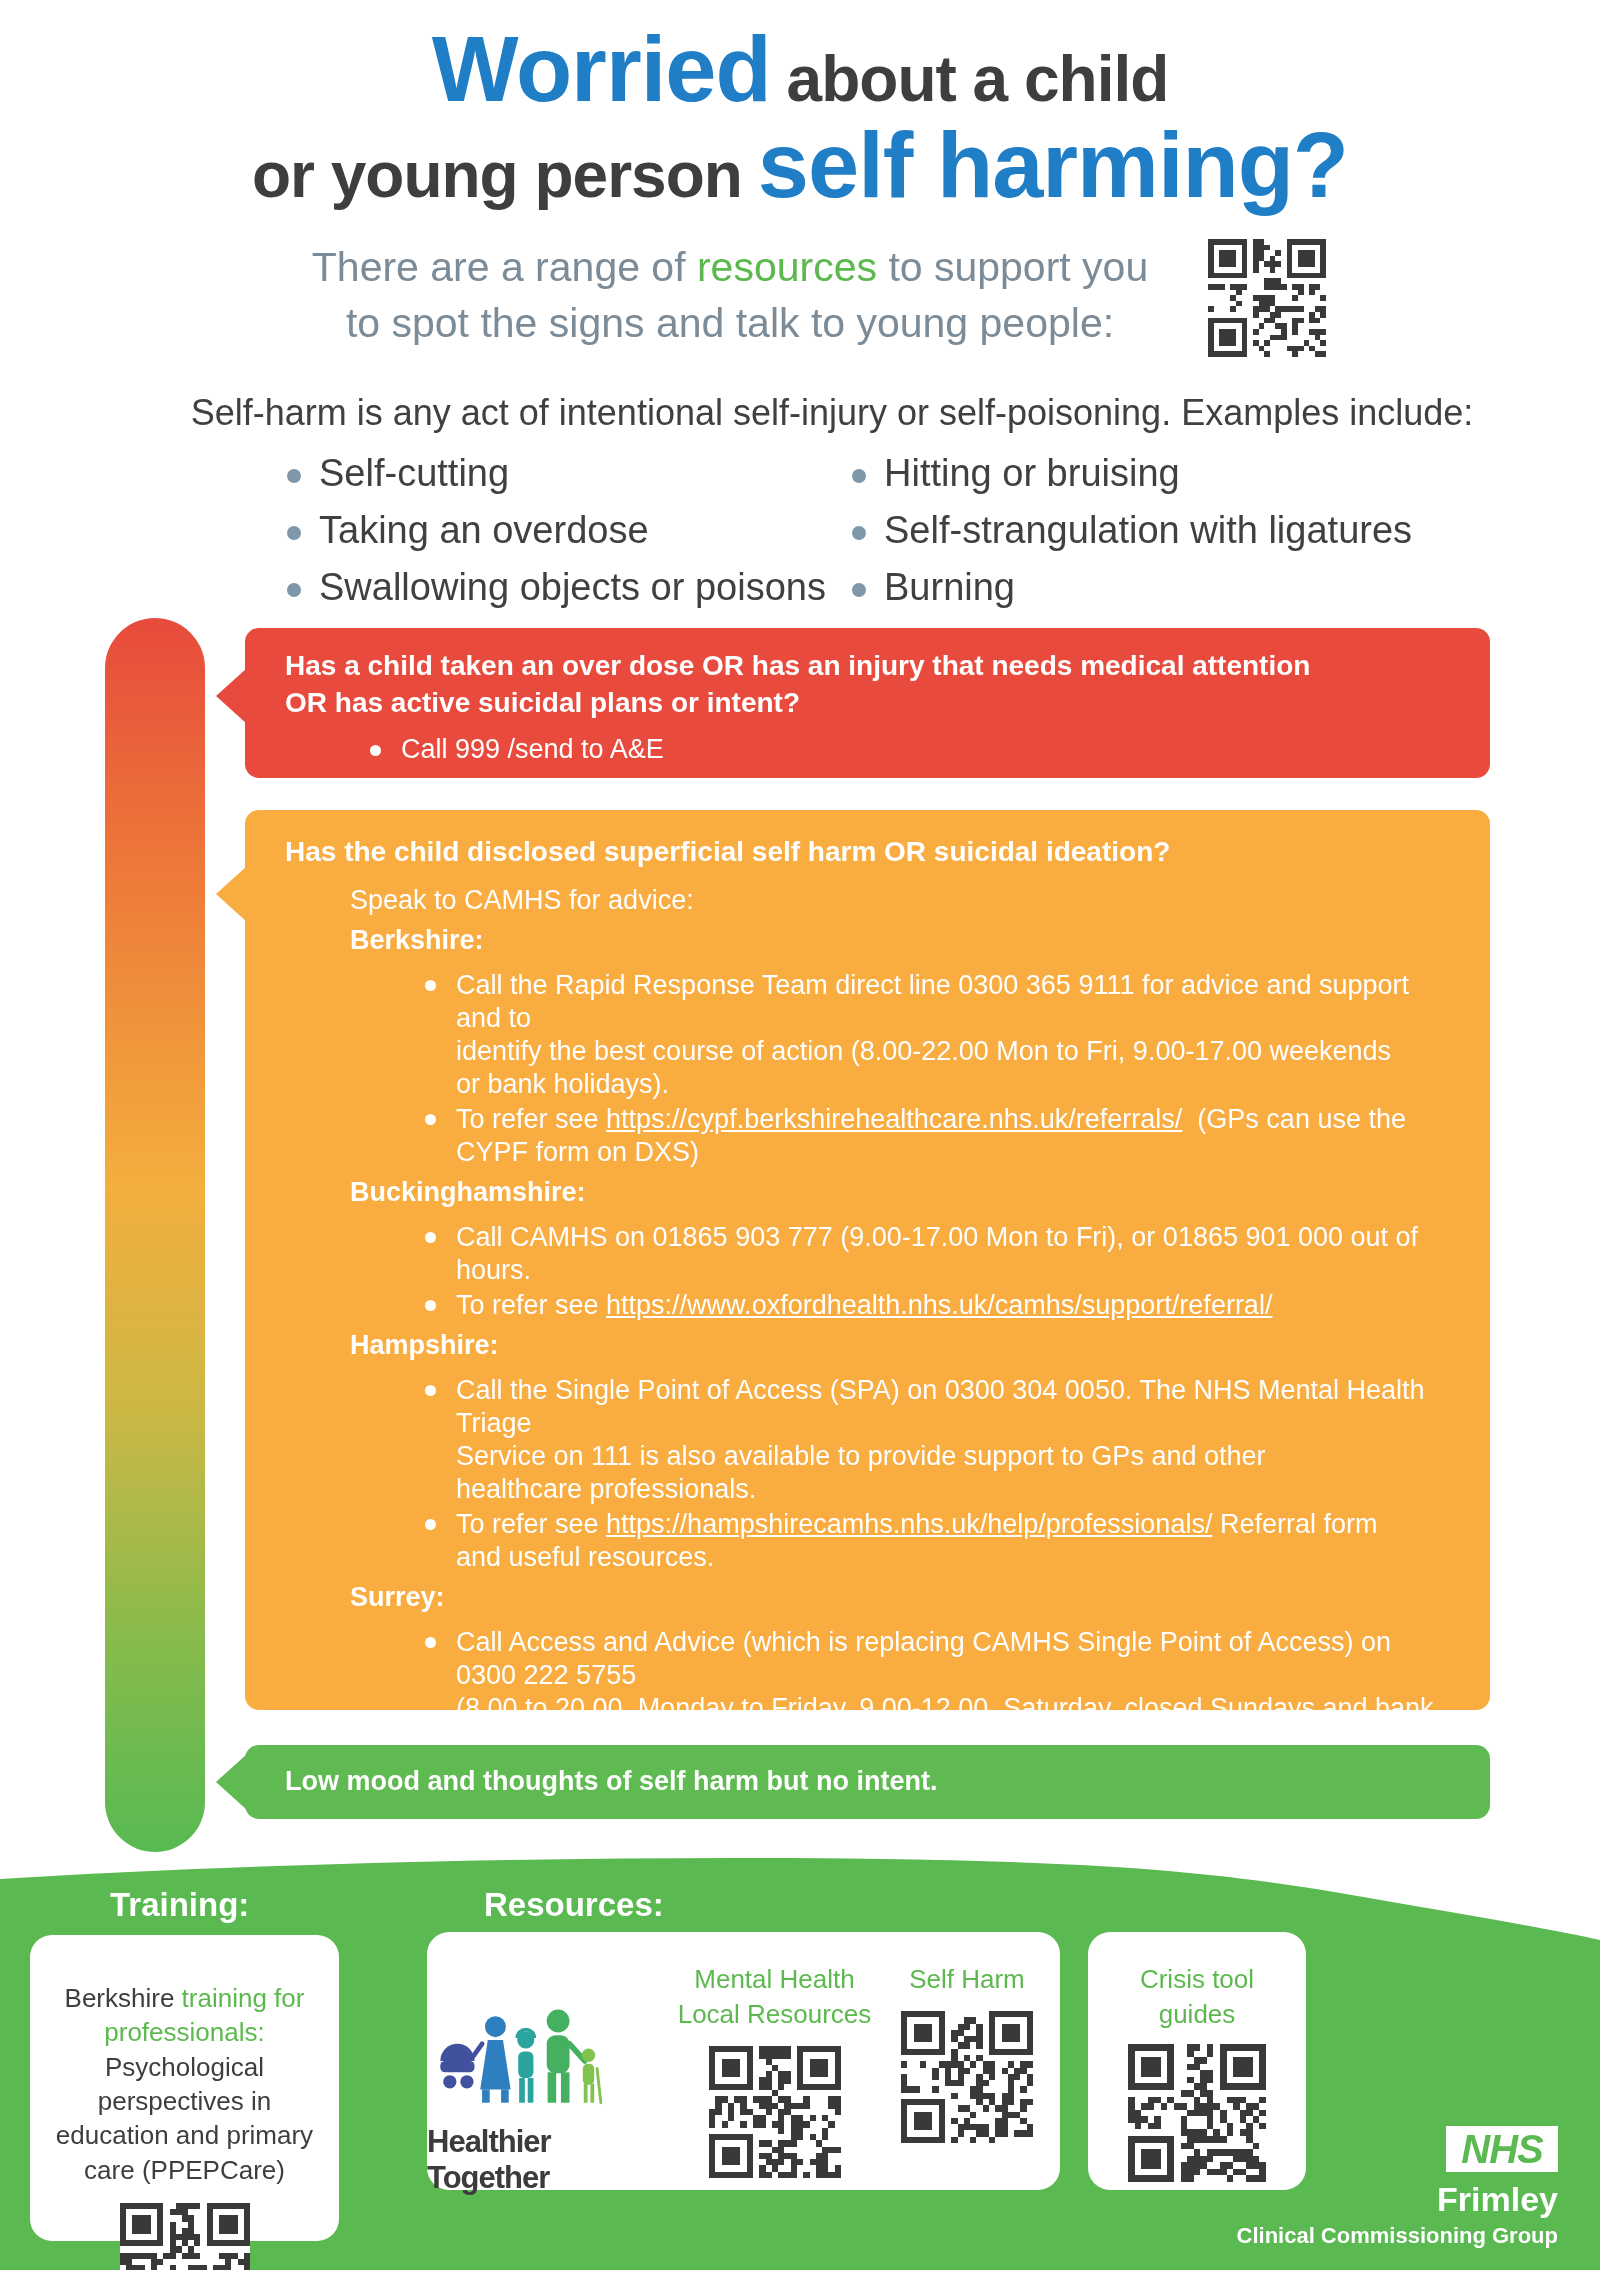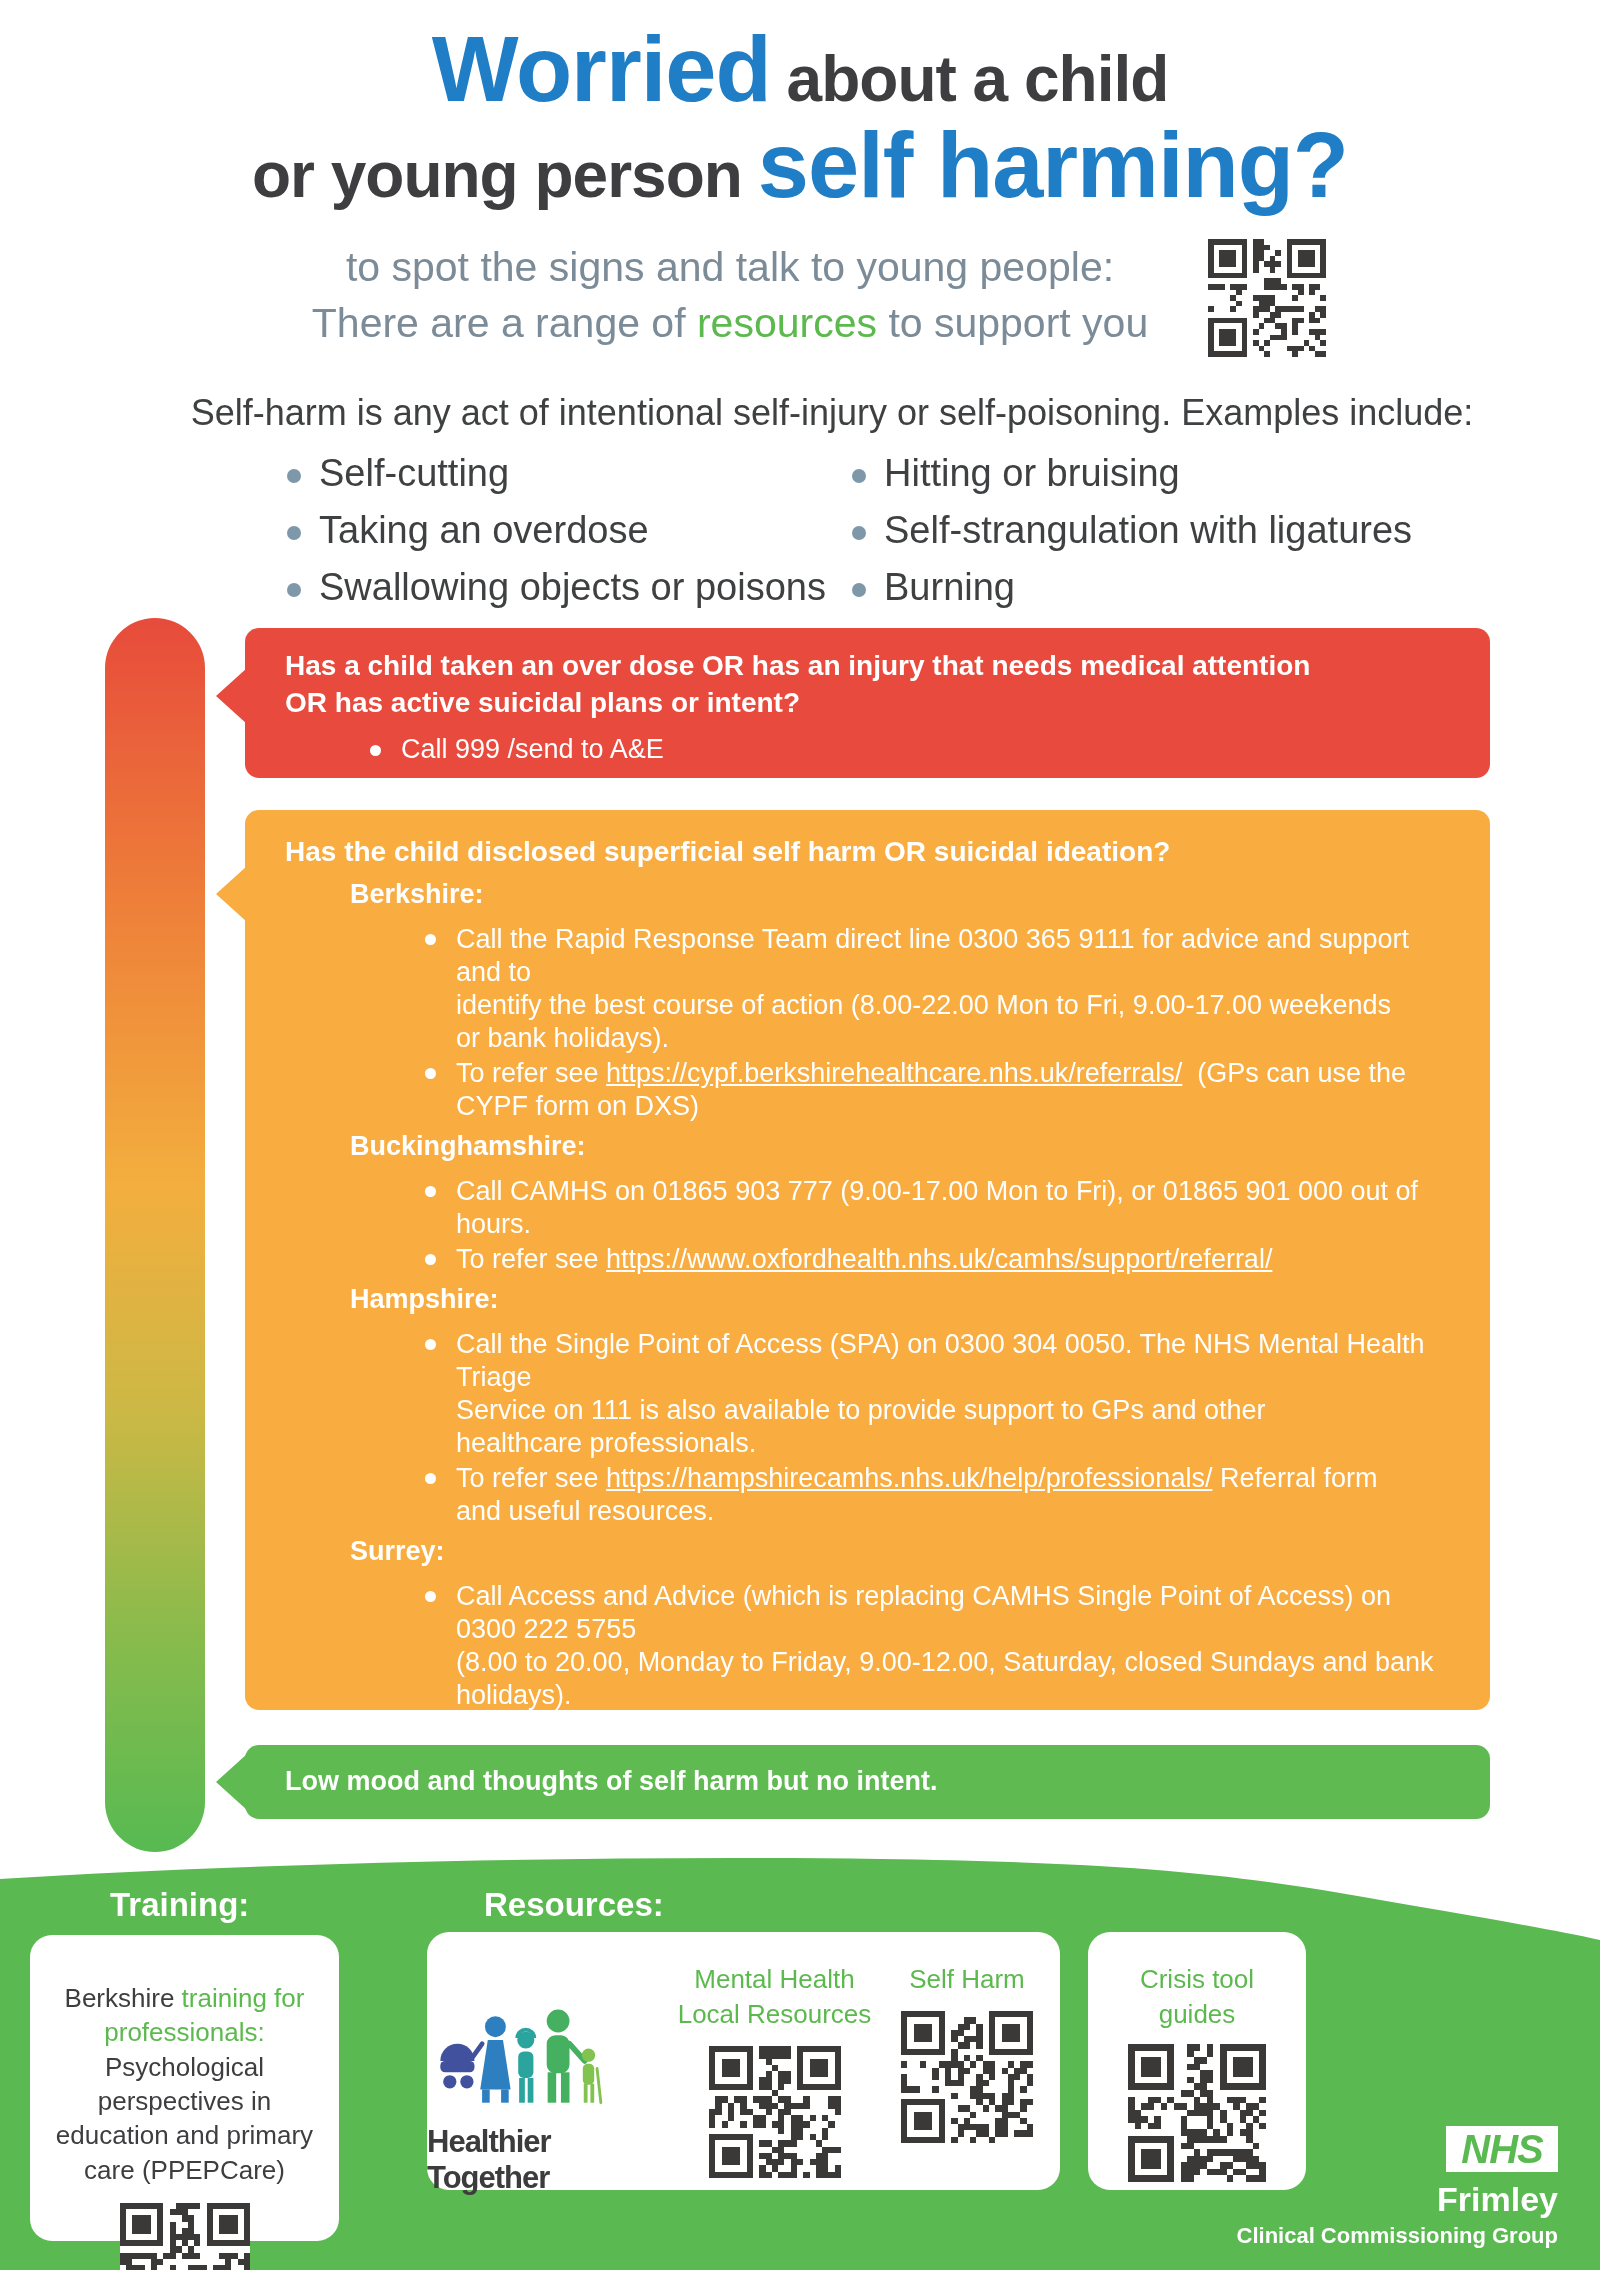--- a/index.html
+++ b/index.html
@@ -94,22 +94,22 @@
 <body>
 
 <div class="page">
 
   <div class="title">
     <div><span class="t-blue">Worried</span><span class="gap"></span><span class="t-dark">about a child</span></div>
     <div><span class="t-dark">or young person</span><span class="gap"></span><span class="t-blue">self harming?</span></div>
   </div>
 
   <div class="subtitle">
+    <div><span>There are a range of </span><span class="green">resources</span><span> to support you</span></div>
     <div>to spot the signs and talk to young people:</div>
-    <div><span>There are a range of </span><span class="green">resources</span><span> to support you</span></div>
   </div>
 
   <div class="qr qr-top">
       <svg viewBox="0 0 21 21" width="100%" height="100%" shape-rendering="crispEdges">
         <rect x="0" y="0" width="7" height="7" fill="#3b3838"></rect>
         <rect x="1" y="1" width="5" height="5" fill="#fff"></rect>
         <rect x="2" y="2" width="3" height="3" fill="#3b3838"></rect>
         <rect x="14" y="0" width="7" height="7" fill="#3b3838"></rect>
         <rect x="15" y="1" width="5" height="5" fill="#fff"></rect>
         <rect x="16" y="2" width="3" height="3" fill="#3b3838"></rect>
@@ -255,20 +255,21 @@
   <div class="callout box-red">
     <div class="box-heading"><span>Has a child taken an over dose OR has an injury that needs medical attention</span><br><span>OR has active suicidal plans or intent?</span></div>
     <div class="b-row">
       <span class="b-dot"></span>
       <span>Call 999 /send to A&amp;E</span>
     </div>
   </div>
 
   <div class="callout box-amber">
     <div class="box-heading">Has the child disclosed superficial self harm OR suicidal ideation?</div>
+    <div class="amber-intro">Speak to CAMHS for advice:</div>
     <div>
         <div class="region-label">Berkshire:</div>
         <div class="b-row ab-row">
           <span class="b-dot"></span>
           <div><span>Call the Rapid Response Team direct line 0300 365 9111 for advice and support and to</span><br><span>identify the best course of action (8.00-22.00 Mon to Fri, 9.00-17.00 weekends</span><br><span>or bank holidays).</span></div>
         </div>
         <div class="b-row ab-row">
           <span class="b-dot"></span>
           <div><span>To refer see </span><span class="link">https://cypf.berkshirehealthcare.nhs.uk/referrals/</span><span>&nbsp; (GPs can use the</span><br><span>CYPF form on DXS)</span></div>
         </div>

